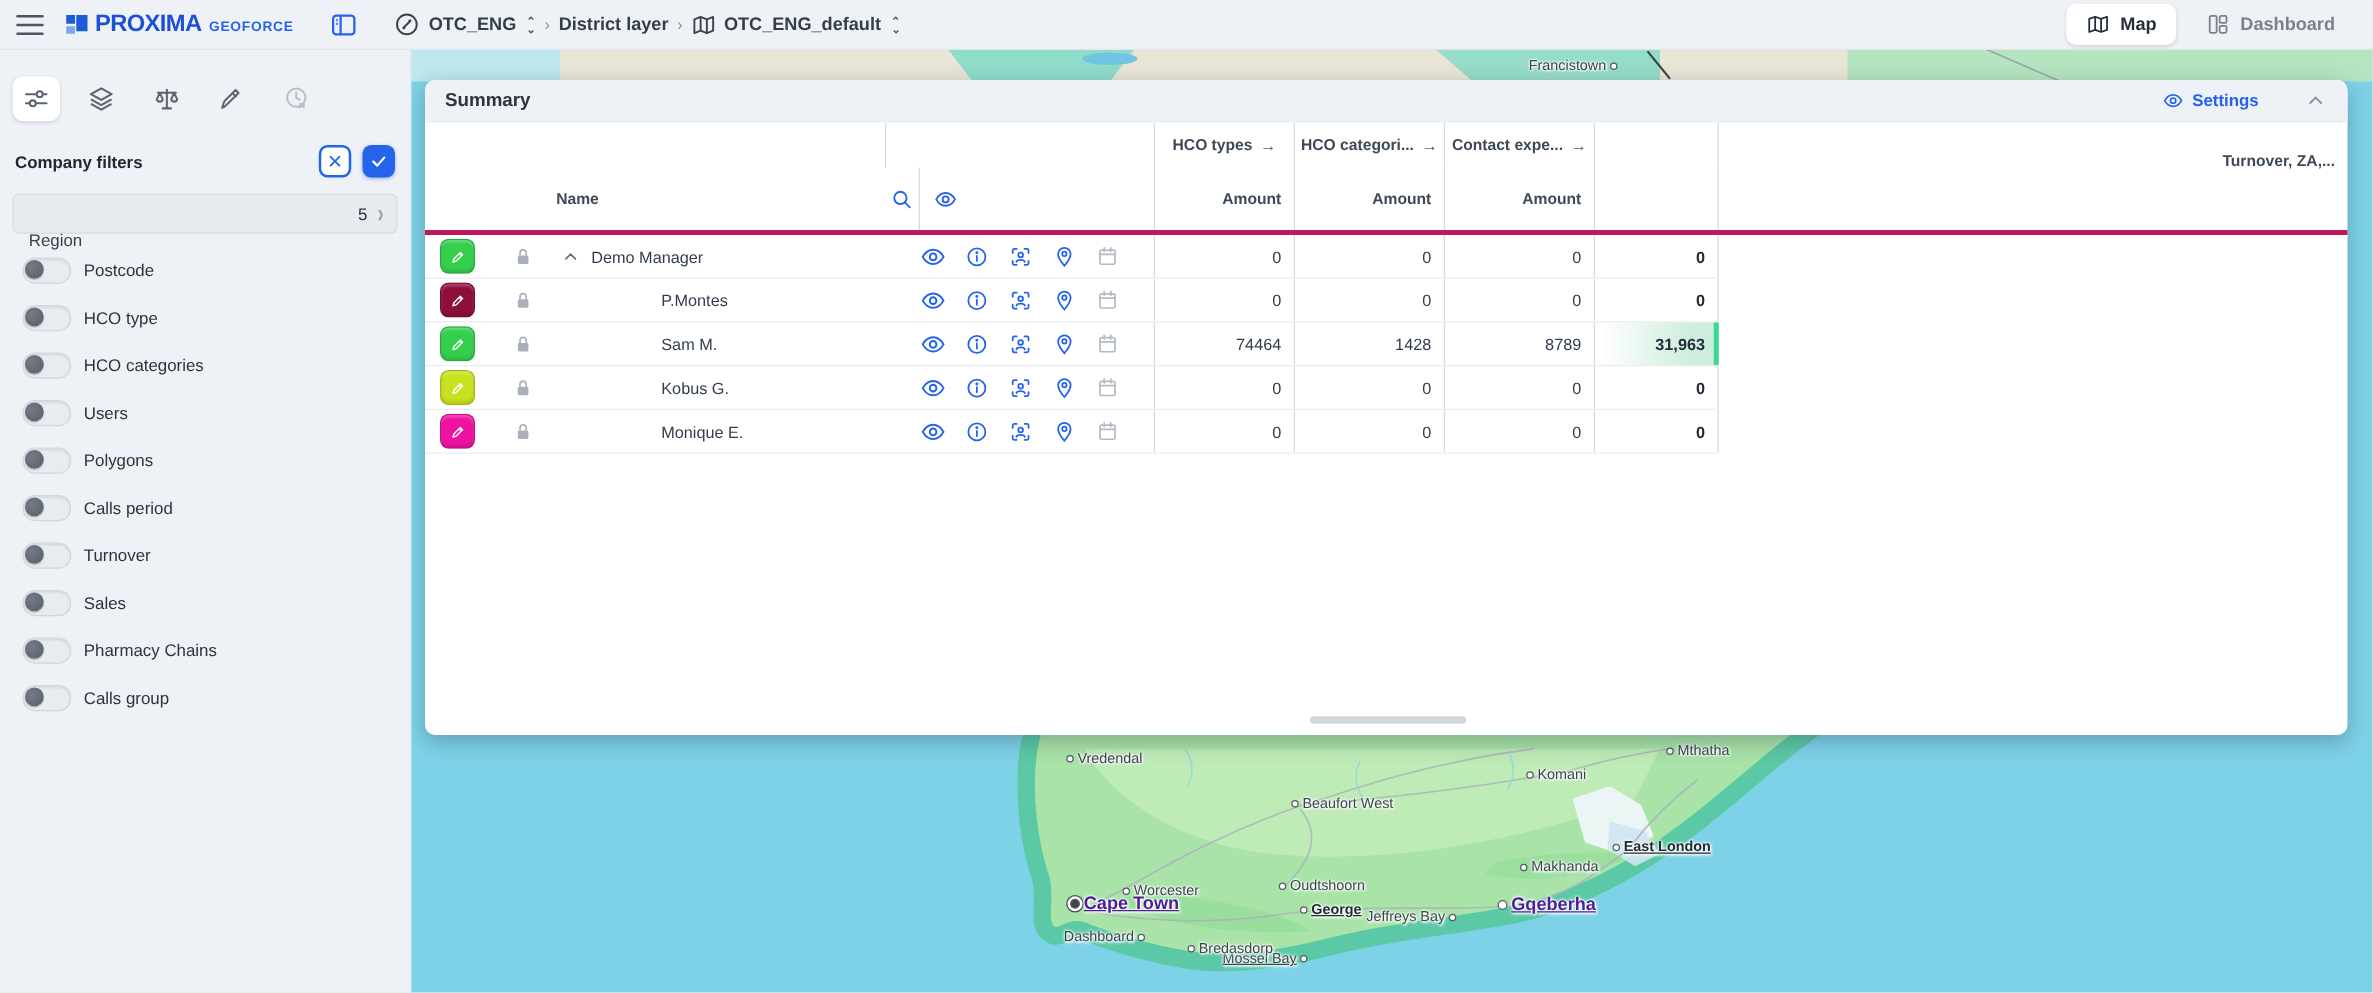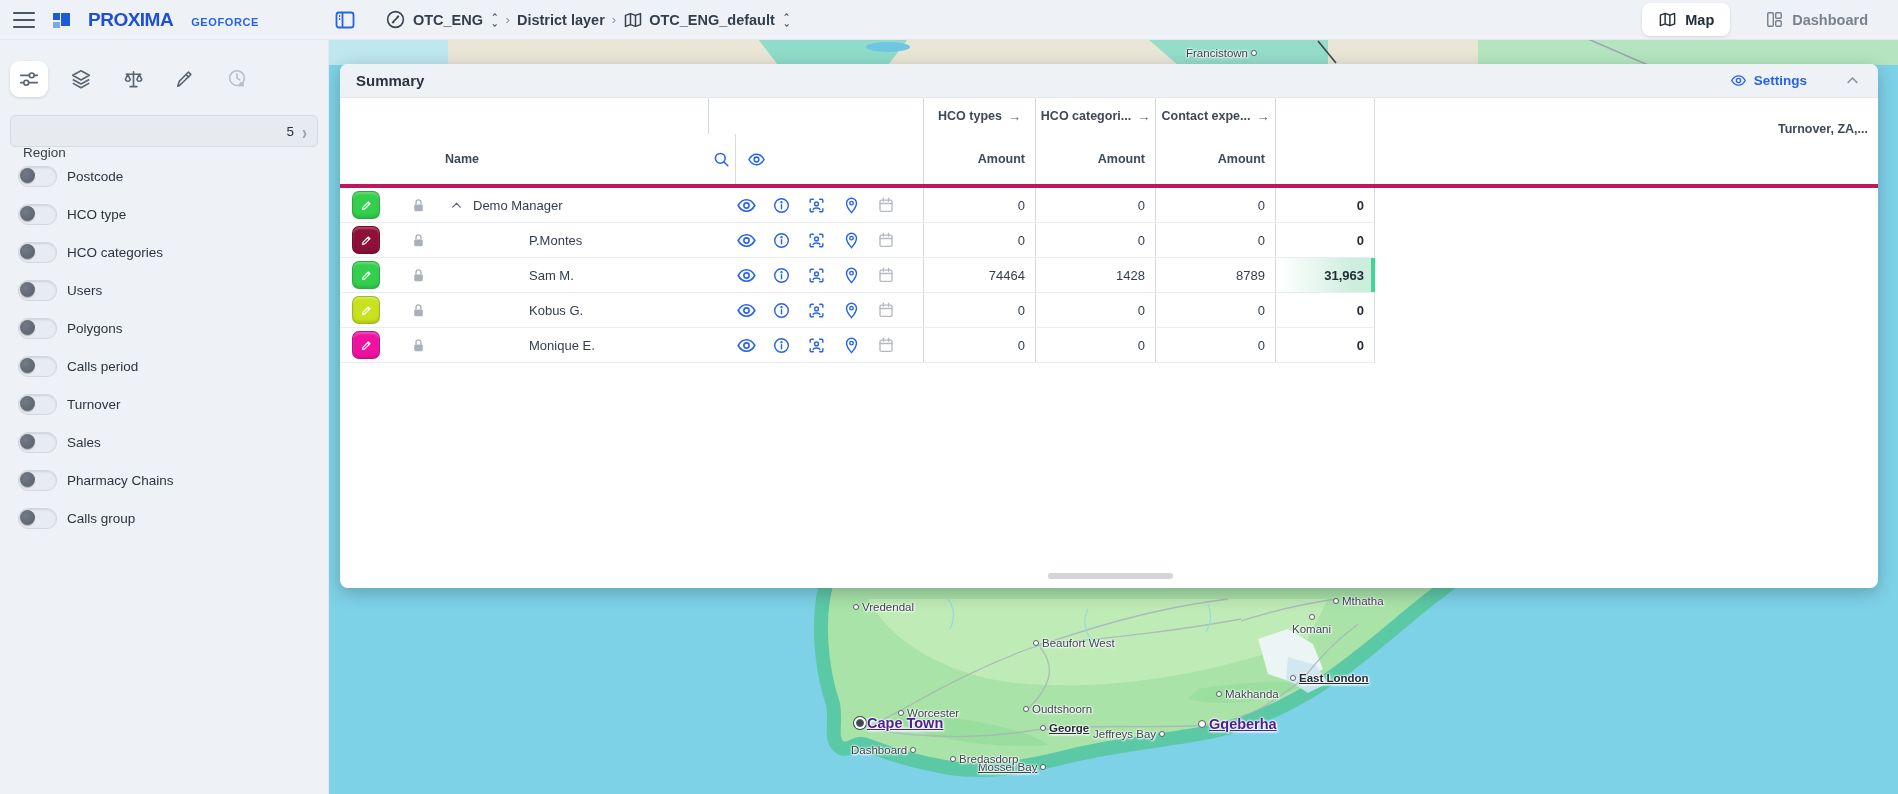--- a/index.html
+++ b/index.html
@@ -4,34 +4,34 @@
 <style>
   html,body{margin:0;padding:0;background:#dfe3e8;}
   .app{position:relative;width:1898px;height:794px;overflow:hidden;
        font-family:"Liberation Sans",sans-serif;color:#333e4c;-webkit-font-smoothing:antialiased;}
 
   
   .topbar{position:absolute;left:0;top:0;width:1898px;height:39px;background:#eef1f5;
           border-bottom:1px solid #e2e6ec;display:flex;align-items:center;z-index:40;}
   .burger{width:22px;height:16px;margin:0 18px 0 13px;display:flex;flex-direction:column;justify-content:space-between;cursor:pointer;}
   .burger i{display:block;height:2px;background:#4b5563;border-radius:1px;}
-  .brand{display:flex;align-items:baseline;gap:18px;margin-right:74px;cursor:pointer;}
+  .brand{display:flex;align-items:baseline;gap:6px;margin-right:28px;cursor:pointer;}
   .brand .mark{width:17px;height:15px;position:relative;top:2px;display:inline-block;}
   .brand .mark i{position:absolute;background:#1d5bd8;}
   .brand .mark i.b1{left:0;top:0;width:7px;height:7px;}
   .brand .mark i.b2{left:0;bottom:0;width:7px;height:6px;background:#7aa7ef;}
   .brand .mark i.b3{left:8px;top:0;width:9px;height:13px;}
   .brand .name{font-size:19px;font-weight:800;letter-spacing:-0.5px;color:#1d4fd7;font-stretch:condensed;}
   .brand .suffix{font-size:11px;font-weight:700;letter-spacing:.6px;color:#2563eb;}
   .paneltoggle{margin:0 28px 0 0;display:flex;align-items:center;cursor:pointer;}
   .crumbs{display:flex;align-items:center;gap:7px;font-size:14.5px;font-weight:600;color:#333e4c;}
   .crumb{display:flex;align-items:center;gap:6px;cursor:pointer;}
   .crumb-sep{color:#8a93a0;font-weight:400;font-size:13px;}
   .sortcaret{display:flex;flex-direction:column;line-height:6px;font-size:9px;color:#4b5563;margin-left:2px;cursor:pointer;}
-  .topbar-right{margin-left:auto;display:flex;align-items:center;padding-right:14px;gap:19px;}
+  .topbar-right{margin-left:auto;display:flex;align-items:center;padding-right:14px;gap:8px;}
   .viewbtn{display:flex;align-items:center;gap:8px;height:33px;padding:0 16px;border-radius:8px;
            font-size:14.5px;font-weight:700;color:#242d38;cursor:pointer;}
   .viewbtn.active{background:#ffffff;box-shadow:0 1px 3px rgba(20,30,50,.12);}
   .viewbtn.inactive{color:#78828e;font-weight:600;}
 
   
   .sidebar{position:absolute;left:0;top:39px;width:328px;bottom:0;background:#eef1f5;z-index:30;border-right:1px solid #e4e8ee;}
   .tools{display:flex;align-items:center;gap:22px;padding:17px 0 0 10px;height:46px;}
   .tool{width:38px;height:36px;display:flex;align-items:center;justify-content:center;border-radius:9px;cursor:pointer;flex:0 0 auto;margin-right:-8px;}
   .tool.active{background:#ffffff;box-shadow:0 1px 3px rgba(20,30,50,.14);}
@@ -225,20 +225,35 @@
       </div>
       <div class="tool disabled">
         <svg width="22" height="22" viewBox="0 0 24 24" fill="none" stroke-width="1.7" stroke-linecap="round">
           <circle cx="12" cy="11" r="8"></circle>
             <path d="M12 6.5 V11 l3 2"></path>
             <path d="M14.5 19.5 a5 5 0 0 0 4-3 m0 3 v-3 h-3"></path>
         </svg>
       </div>
     </div>
 
+    <div class="filters-head">
+      <span class="filters-title">Company filters</span>
+      <span class="filters-actions">
+        <span class="sq-btn clear">
+          <svg width="14" height="14" viewBox="0 0 24 24" stroke="#2563eb" stroke-width="2.6" stroke-linecap="round">
+              <path d="M6 6 L18 18 M18 6 L6 18"></path>
+            </svg>
+        </span>
+        <span class="sq-btn apply">
+          <svg width="14" height="14" viewBox="0 0 24 24" fill="none" stroke="#ffffff" stroke-width="3" stroke-linecap="round" stroke-linejoin="round">
+              <path d="M4.5 12.5 L10 18 19.5 7"></path>
+            </svg>
+        </span>
+      </span>
+    </div>
 
     <div class="region-row">
       <span class="region-label">Region</span>
       <span class="region-right">
         <span>5</span>
         <span class="region-chevron">›</span>
       </span>
     </div>
 
     <div class="toggle-list">
@@ -346,33 +361,33 @@
         <path d="M700 670 C720 650 730 630 712 608"></path>
         <path d="M975 640 C990 620 1010 600 1030 585"></path>
       </g>
       <g stroke="#8fd8e4" stroke-width="1.2" fill="none" opacity=".9">
         <path d="M620 560 q10 14 2 30"></path>
           <path d="M760 570 q-8 16 4 32"></path>
           <path d="M880 565 q6 14 -2 28"></path>
       </g>
     </svg>
     <div class="map-labels">
-      <span class="city" style="left:858px;top:8px;">
+      <span class="city" style="left:895px;top:8px;">
         <span>Francistown</span>
           <i class="dot"></i>
       </span>
     <span class="city" style="left: 525px; top: 562px;">
           <i class="dot"></i>
           <span>Vredendal</span>
         </span>
         <span class="city" style="left: 1005px; top: 556px; text-align: center;">
           <i class="dot"></i>
           <span>Mthatha</span>
         </span>
-        <span class="city" style="left: 964px; top: 575px; flex-direction: column;">
+        <span class="city" style="left: 893px; top: 575px;">
           <i class="dot"></i>
           <span>Komani</span>
         </span>
         <span class="city" style="left: 705px; top: 598px;">
           <i class="dot"></i>
           <span>Beaufort West</span>
         </span>
         <span class="city bold" style="left: 962px; top: 633px;">
           <i class="dot"></i>
           <span>East London</span>

